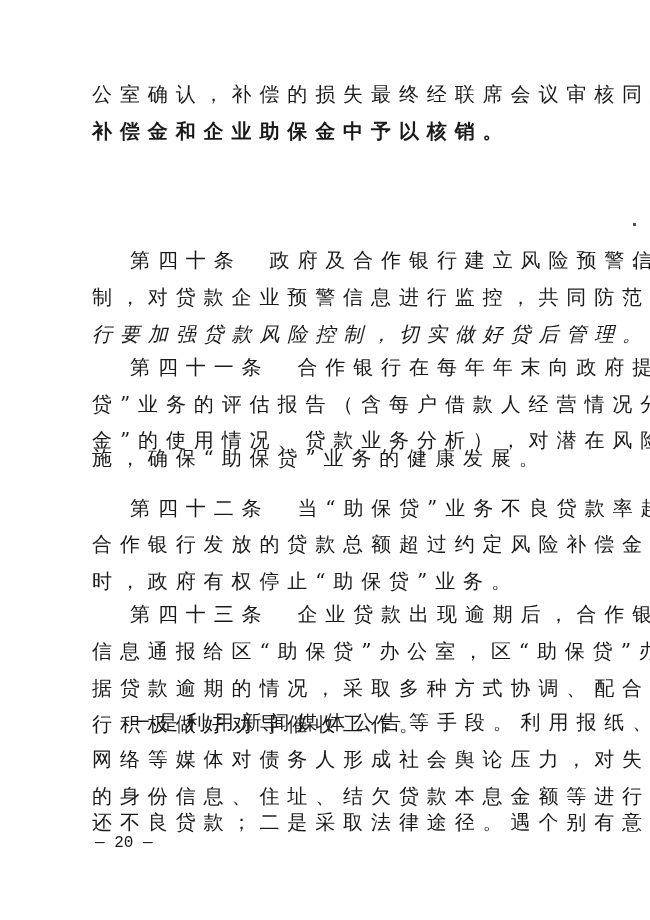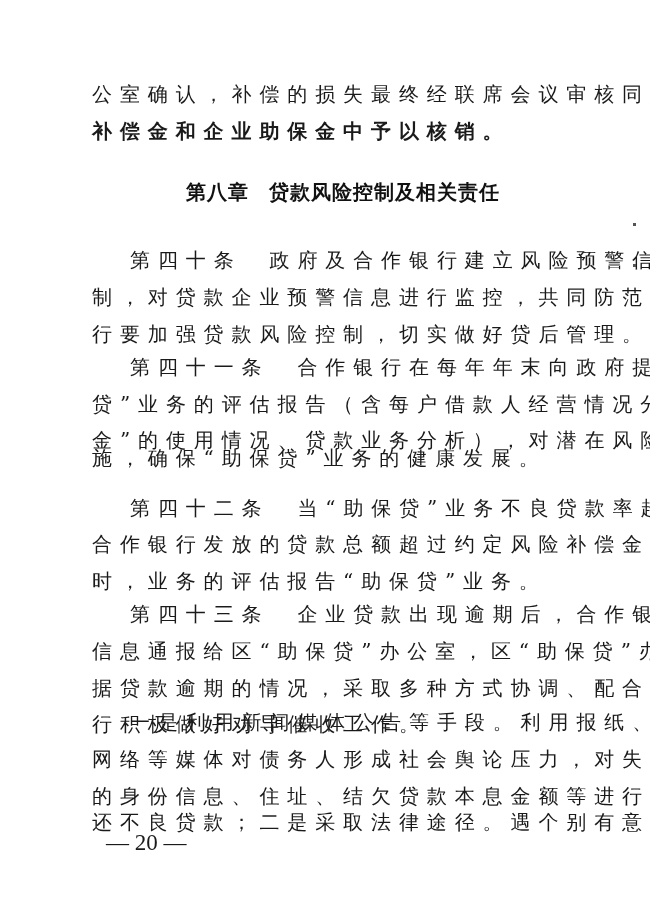--- a/index.html
+++ b/index.html
@@ -42,24 +42,24 @@
       font-weight: bold;
       font-size: 20px;
       line-height: 24px;
       letter-spacing: 1px;
       white-space: nowrap;
       color: #111;
     }
     .chapter-title .gap { display: inline-block; width: 20px; }
     .page-number {
       position: absolute;
-      left: 106px;
+      left: 95px;
       top: 832px;
-      font-family: Liberation Serif, serif;
-      font-size: 23px;
+      font-family: Liberation Mono, monospace;
+      font-size: 16px;
       line-height: 22px;
       white-space: nowrap;
       color: #1a1a1a;
     }
     .edge-mark {
       position: absolute;
       width: 3px;
       height: 3px;
       background: #555;
     }
@@ -67,41 +67,38 @@
 </head>
 <body>
 
 <div class="page">
 
   <div class="text-block" style="top:0;">
     <div class="line" style="top:82px;">公室确认，补偿的损失最终经联席会议审核同意后，在风险</div>
     <div class="line" style="top:119px;font-weight:bold;">补偿金和企业助保金中予以核销。</div>
   </div>
 
-  <div class="chapter-title">
-    <span>第八章</span><span class="gap"></span><span>贷款风险控制及相关责任</span>
-  </div>
 
   <div class="text-block" style="top:0;">
     <div class="line indent" style="top:248px; left:38px;">第四十条　政府及合作银行建立风险预警信息传达机</div>
     <div class="line" style="top:285px;">制，对贷款企业预警信息进行监控，共同防范风险。合作银</div>
-    <div class="line" style="top:322px;">行要加强贷款风险控制，切实做好贷后管理。</div>
+    <div class="line" style="top:322px;font-style:italic;">行要加强贷款风险控制，切实做好贷后管理。</div>
   </div>
 
   <div class="text-block" style="top:0;">
     <div class="line indent" style="top:355px; left:38px;">第四十一条　合作银行在每年年末向政府提交“助保</div>
     <div class="line" style="top:392px;">贷”业务的评估报告（含每户借款人经营情况分析、“助保</div>
     <div class="line" style="top:428px;">金”的使用情况、贷款业务分析），对潜在风险采取相应措</div>
     <div class="line" style="top:446px;">施，确保“助保贷”业务的健康发展。</div>
   </div>
 
   <div class="text-block" style="top:0;">
     <div class="line indent" style="top:496px; left:38px;">第四十二条　当“助保贷”业务不良贷款率超过 3%，或</div>
     <div class="line" style="top:532px;">合作银行发放的贷款总额超过约定风险补偿金的放大倍数</div>
-    <div class="line" style="top:569px;">时，业务的评估报告“助保贷”业务。</div>
+    <div class="line" style="top:569px;">时，政府有权停止“助保贷”业务。</div>
   </div>
 
   <div class="text-block" style="top:0;">
     <div class="line indent" style="top:602px; left:38px;">第四十三条　企业贷款出现逾期后，合作银行要及时将</div>
     <div class="line" style="top:639px;">信息通报给区“助保贷”办公室，区“助保贷”办公室要根</div>
     <div class="line" style="top:676px;">据贷款逾期的情况，采取多种方式协调、配合与指导合作银</div>
     <div class="line" style="top:712px;">行积极做好劝导催收工作。</div>
   </div>
 
   <div class="text-block" style="top:0;">

